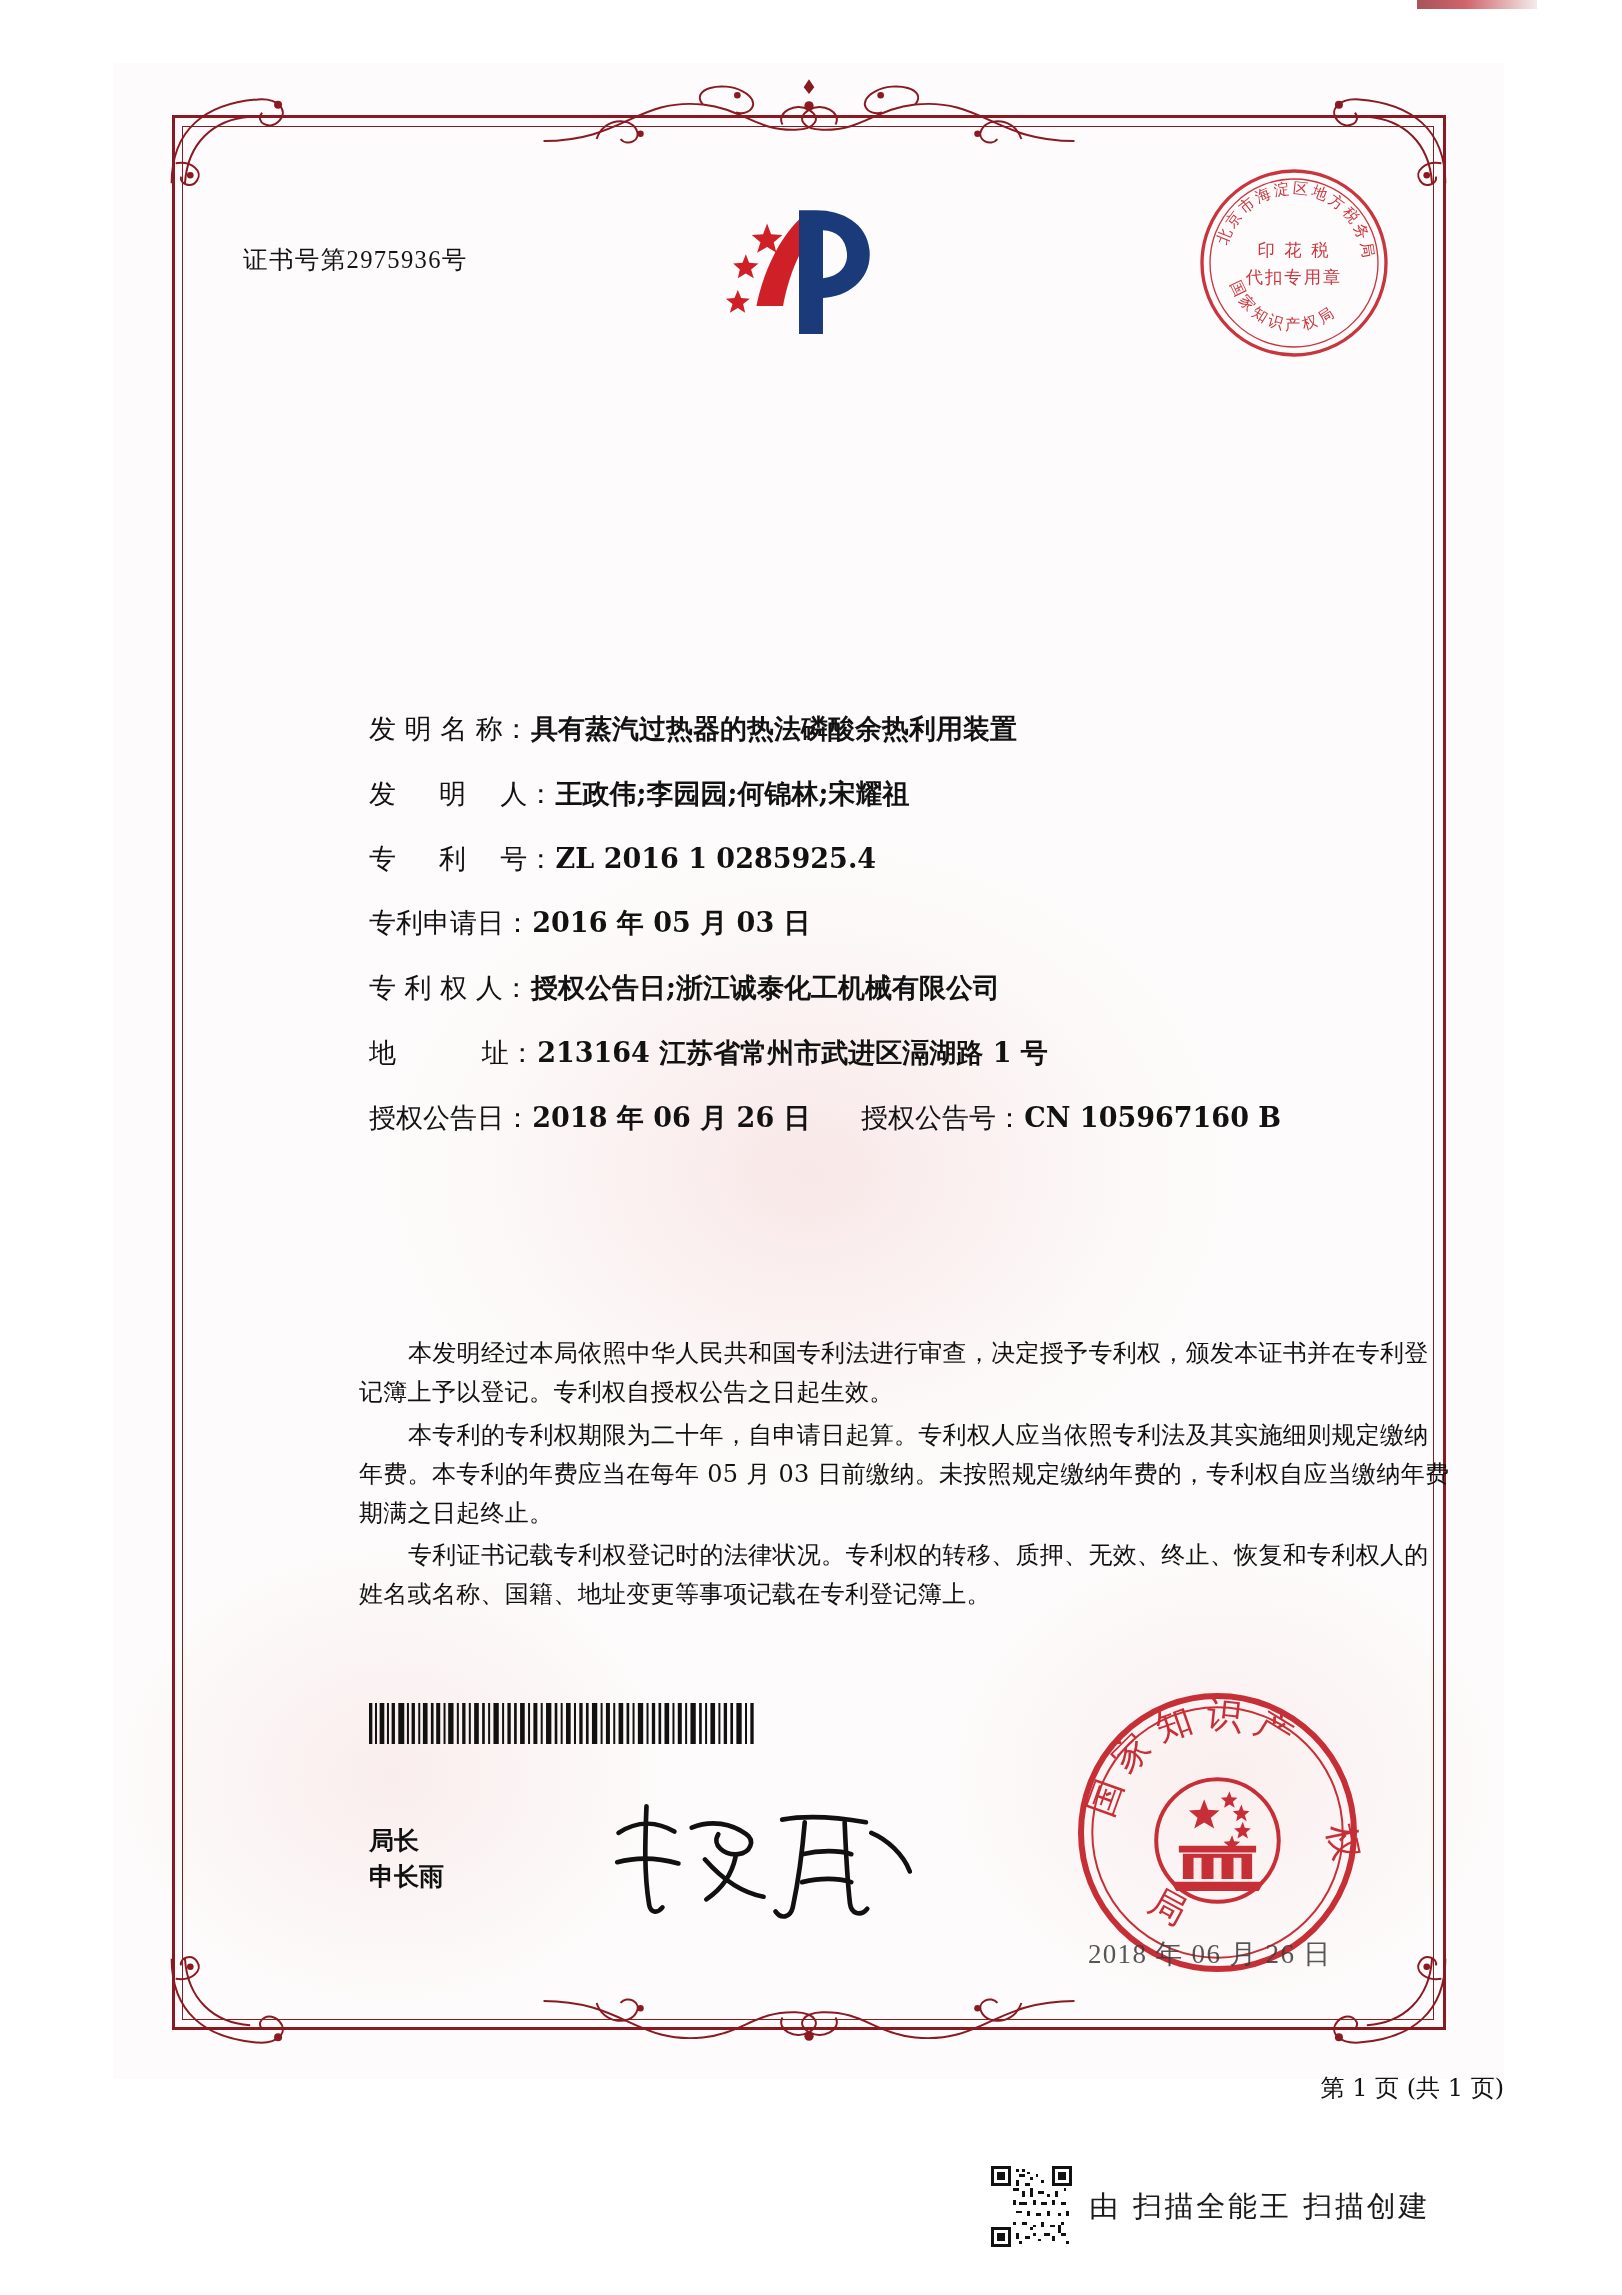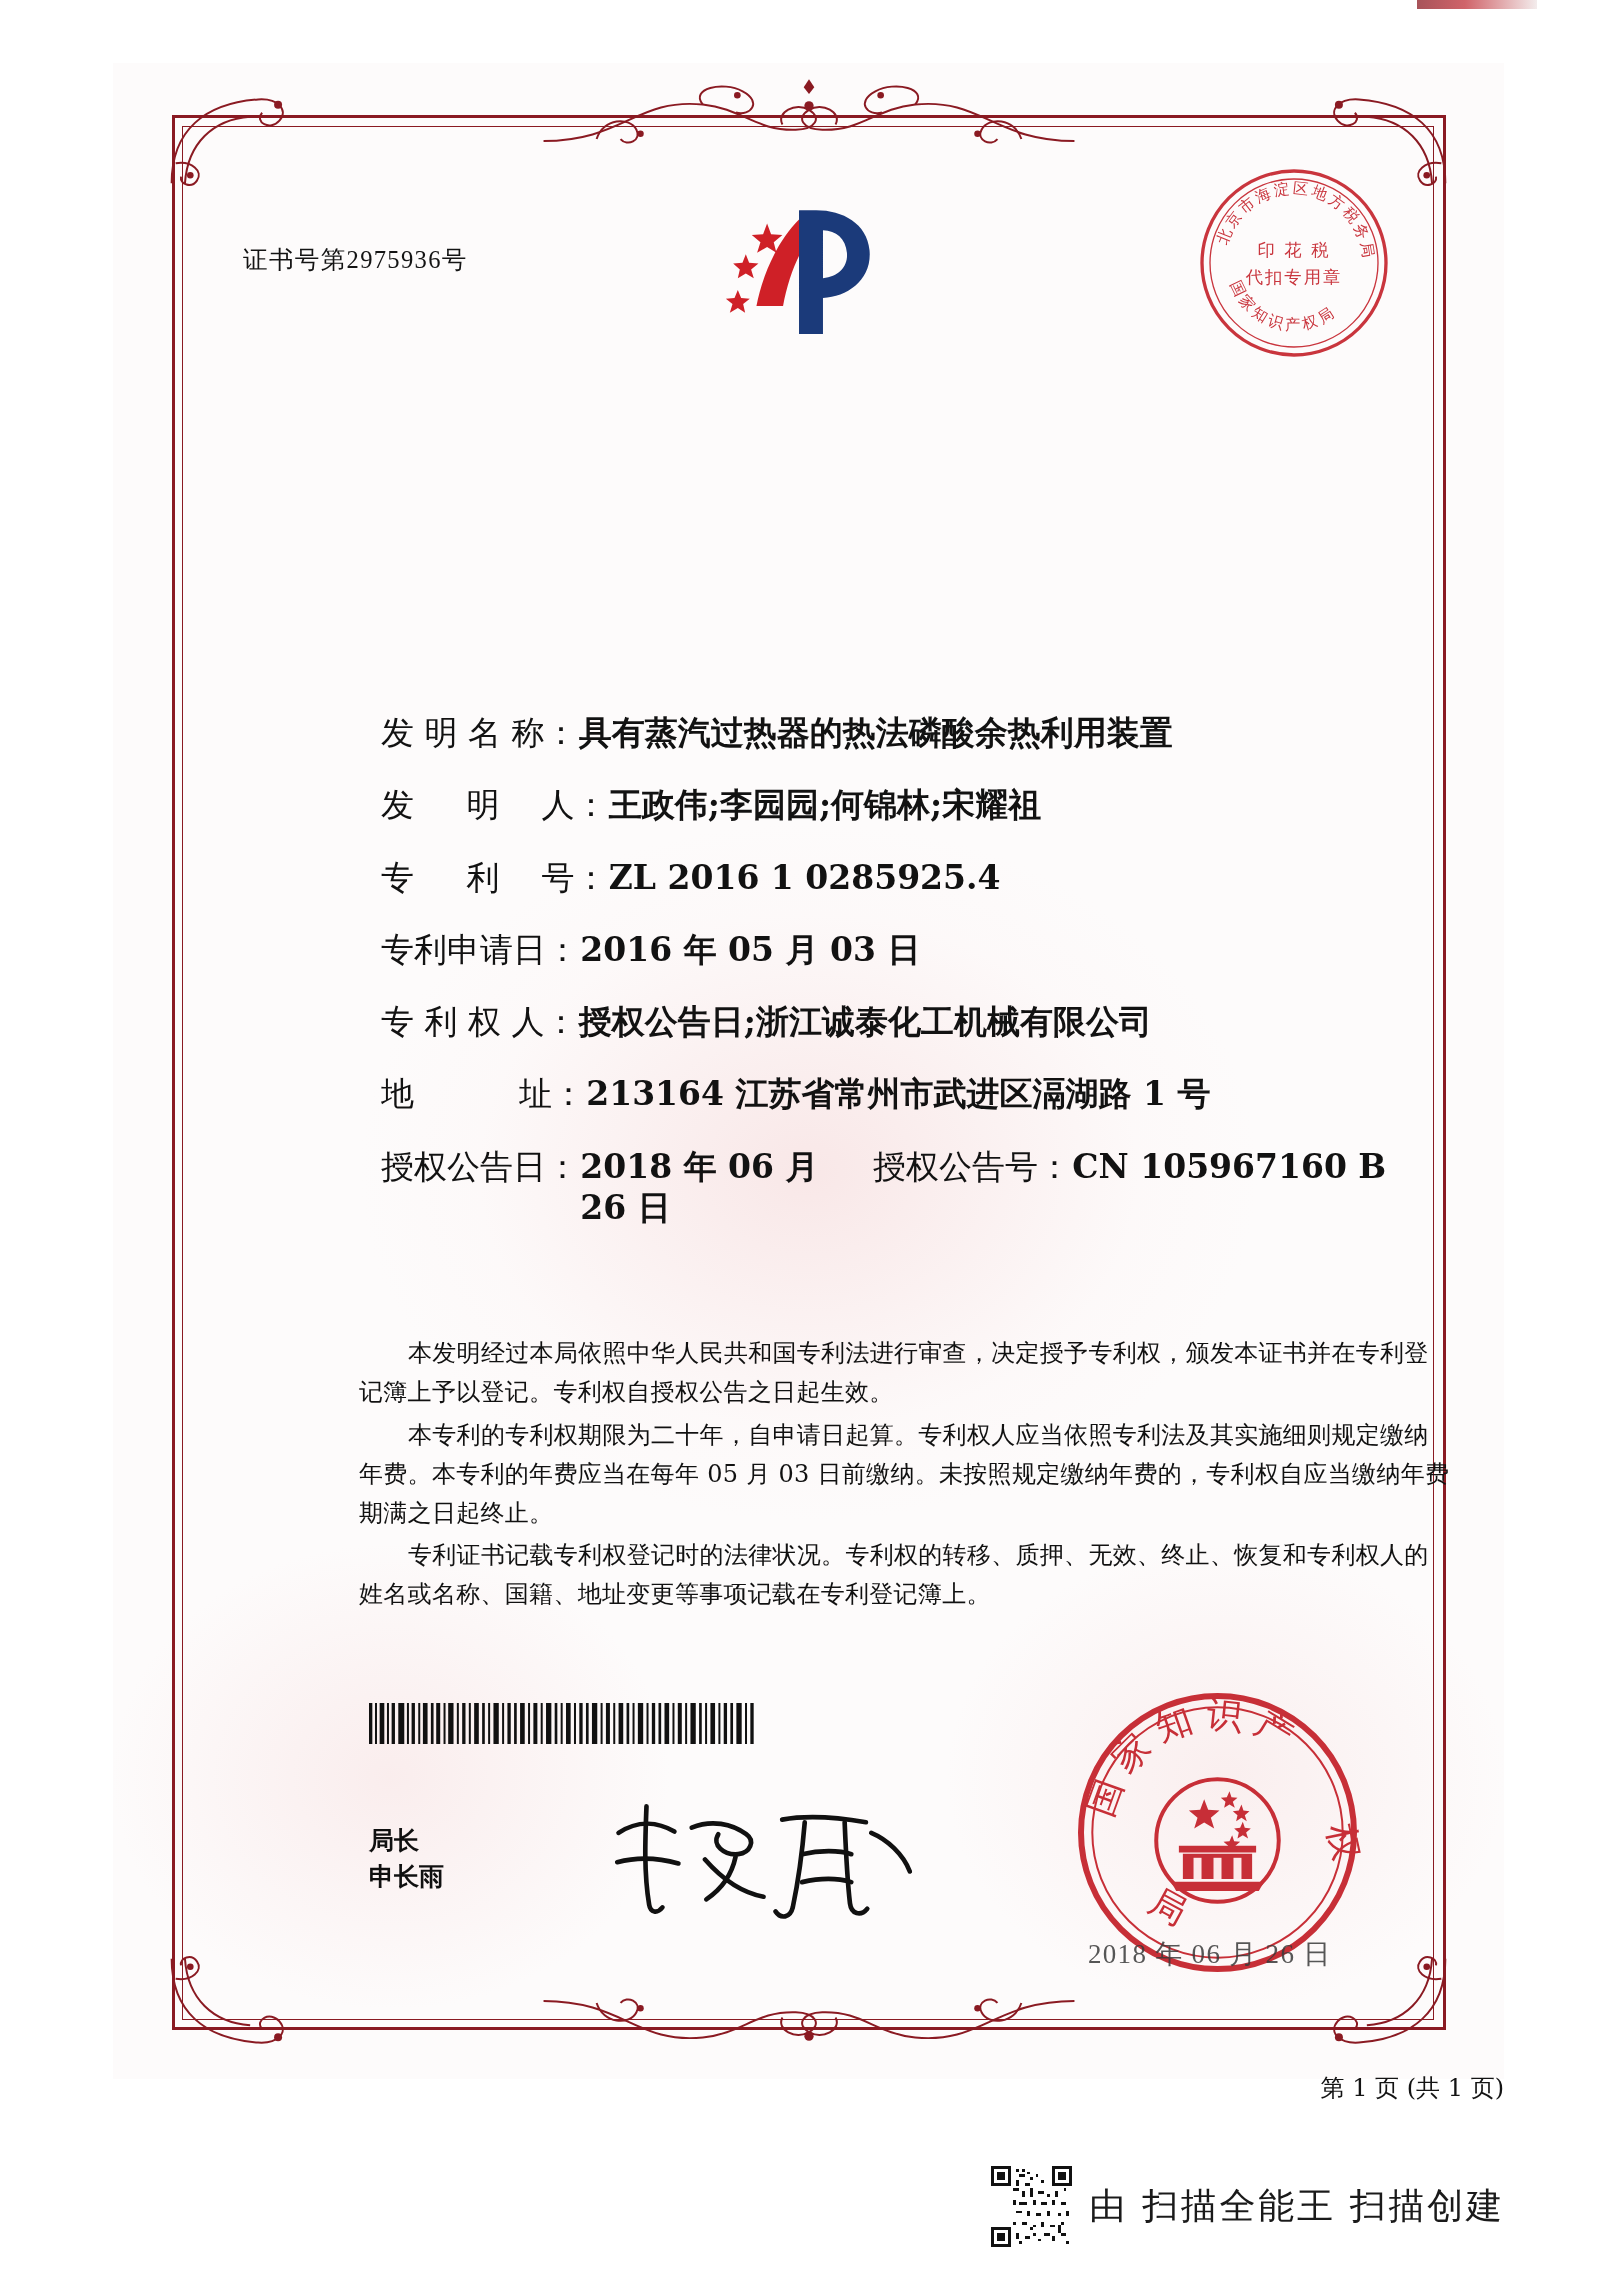--- a/index.html
+++ b/index.html
@@ -131,24 +131,23 @@
   .fields {
     position: absolute;
     left: 256px;
     top: 649px;
     width: 1065px;
   }
   .field-row {
     display: flex;
     align-items: baseline;
     margin-bottom: 31px;
-    font-size: 33px;
+    font-size: 27px;
     color: #121212;
     line-height: 1.25;
-    margin-left: 12px;
   }
   .field-label {
     white-space: pre;
     font-family: "DejaVu Serif", "Liberation Serif", serif;
     font-weight: 500;
   }
   .field-value {
     font-family: "DejaVu Serif", "Liberation Serif", serif;
     padding-left: 1.3px;
     font-weight: bold;
@@ -242,21 +241,21 @@
     top: 2166px;
     display: flex;
     align-items: center;
     gap: 17.3px;
   }
   .qr {
     width: 81px;
     height: 81px;
   }
   .scan-text {
-    font-size: 36px;
+    font-size: 29px;
     color: #1a1a1a;
     letter-spacing: 2.7px;
     font-family: "DejaVu Serif", "Liberation Serif", serif;
     white-space: nowrap;
   }
 
   
   .top-artifact {
     position: absolute;
     left: 1417px;

